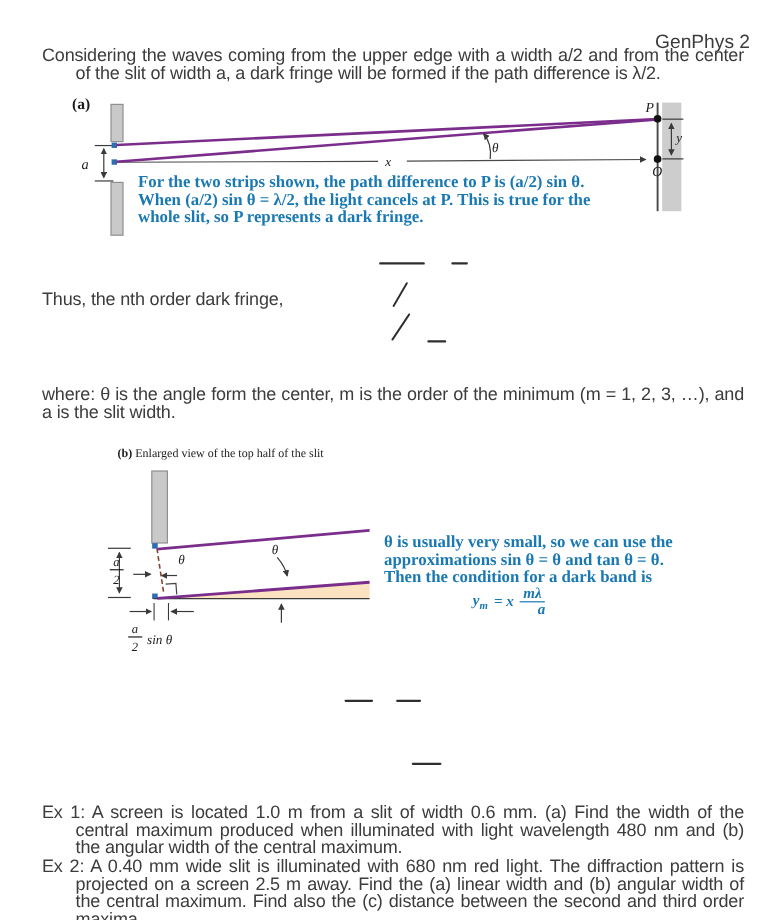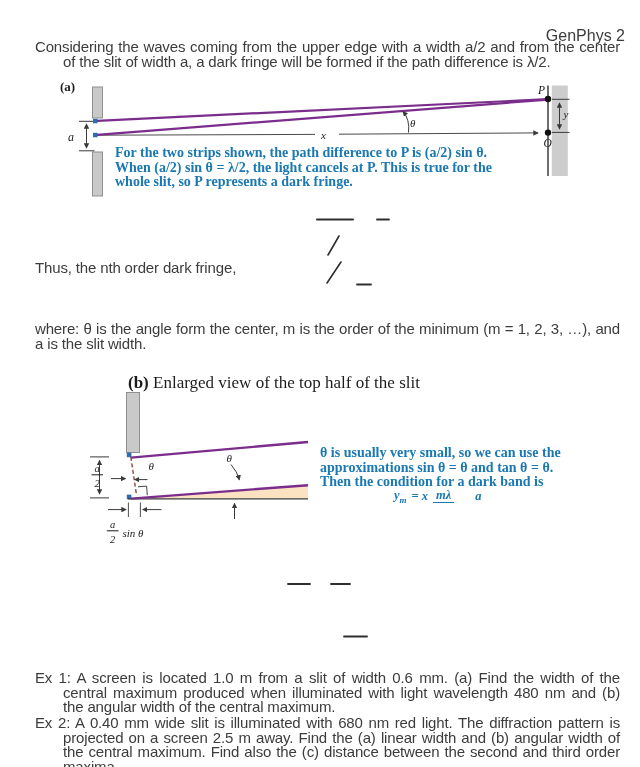--- a/index.html
+++ b/index.html
@@ -19,37 +19,37 @@
   .header-tag {
     position: absolute; top: 27px; right: 15px;
     font-size: 16px; color: #3c3c3c;
   }
   .panel-label {
     position: absolute; font-family: "Liberation Serif", "DejaVu Serif", serif;
     font-weight: bold; font-size: 13px; color: #1c1c1c;
   }
   .panel-title {
     position: absolute; font-family: "Liberation Serif", "DejaVu Serif", serif;
-    font-size: 17px; color: #1c1c1c; white-space: nowrap; margin-left: 30px;
+    font-size: 10px; color: #1c1c1c; white-space: nowrap;
   }
   .panel-title .b { font-weight: bold; }
   .caption {
     position: absolute;
     font-family: "Liberation Serif", "DejaVu Serif", serif;
     font-weight: bold; font-size: 14px; line-height: 14.6px;
     color: #1a78b2; white-space: nowrap;
   }
   .formula {
     position: absolute; left: 394px; top: 488px;
     display: flex; align-items: center; gap: 5px;
     font-family: "Liberation Serif", "DejaVu Serif", serif;
     font-style: italic; font-weight: bold; font-size: 12.5px; color: #1a78b2;
   }
   .formula sub { font-size: 9px; }
-  .frac { display: inline-flex; flex-direction: row; align-items: flex-end; line-height: 13px; gap: 21px; }
+  .frac { display: inline-flex; flex-direction: column; align-items: flex-end; line-height: 13px; }
   .frac .num { border-bottom: 1.2px solid #1a78b2; padding: 0 3px; }
   svg.overlay { position: absolute; left: 0; top: 0; pointer-events: none; }
   .svgtxt { font-family: "Liberation Serif", "DejaVu Serif", serif; font-style: italic; fill: #1c1c1c; }
 </style>
 </head>
 <body>
 
 <div class="page">
 
   <div class="header-tag">GenPhys 2</div>
@@ -155,21 +155,21 @@
         <line x1="344" y1="636.5" x2="367" y2="636.5" stroke="#2e2e2e" stroke-width="1.8" stroke-linecap="round"></line>
       </g>
   </svg>
 
   <div class="caption" style="left:115px; top:146px">
     <div>For the two strips shown, the path difference to P is (a/2) sin θ.</div>
     <div>When (a/2) sin θ = λ/2, the light cancels at P. This is true for the</div>
     <div>whole slit, so P represents a dark fringe.</div>
   </div>
 
-  <div class="body-text" style="top:261px; width:300px">Thus, the nth order dark fringe,</div>
+  <div class="body-text" style="top:243px; width:300px">Thus, the nth order dark fringe,</div>
 
   <div class="body-text" style="top:322px">where: θ is the angle form the center, m is the order of the minimum (m = 1, 2, 3, …), and a is the slit width.</div>
 
 
   <div class="panel-title" style="left:98px; top:373px">
     <span class="b">(b)</span>
     <span>Enlarged view of the top half of the slit</span>
   </div>
 
   <div class="caption" style="left:320px; top:446px">

